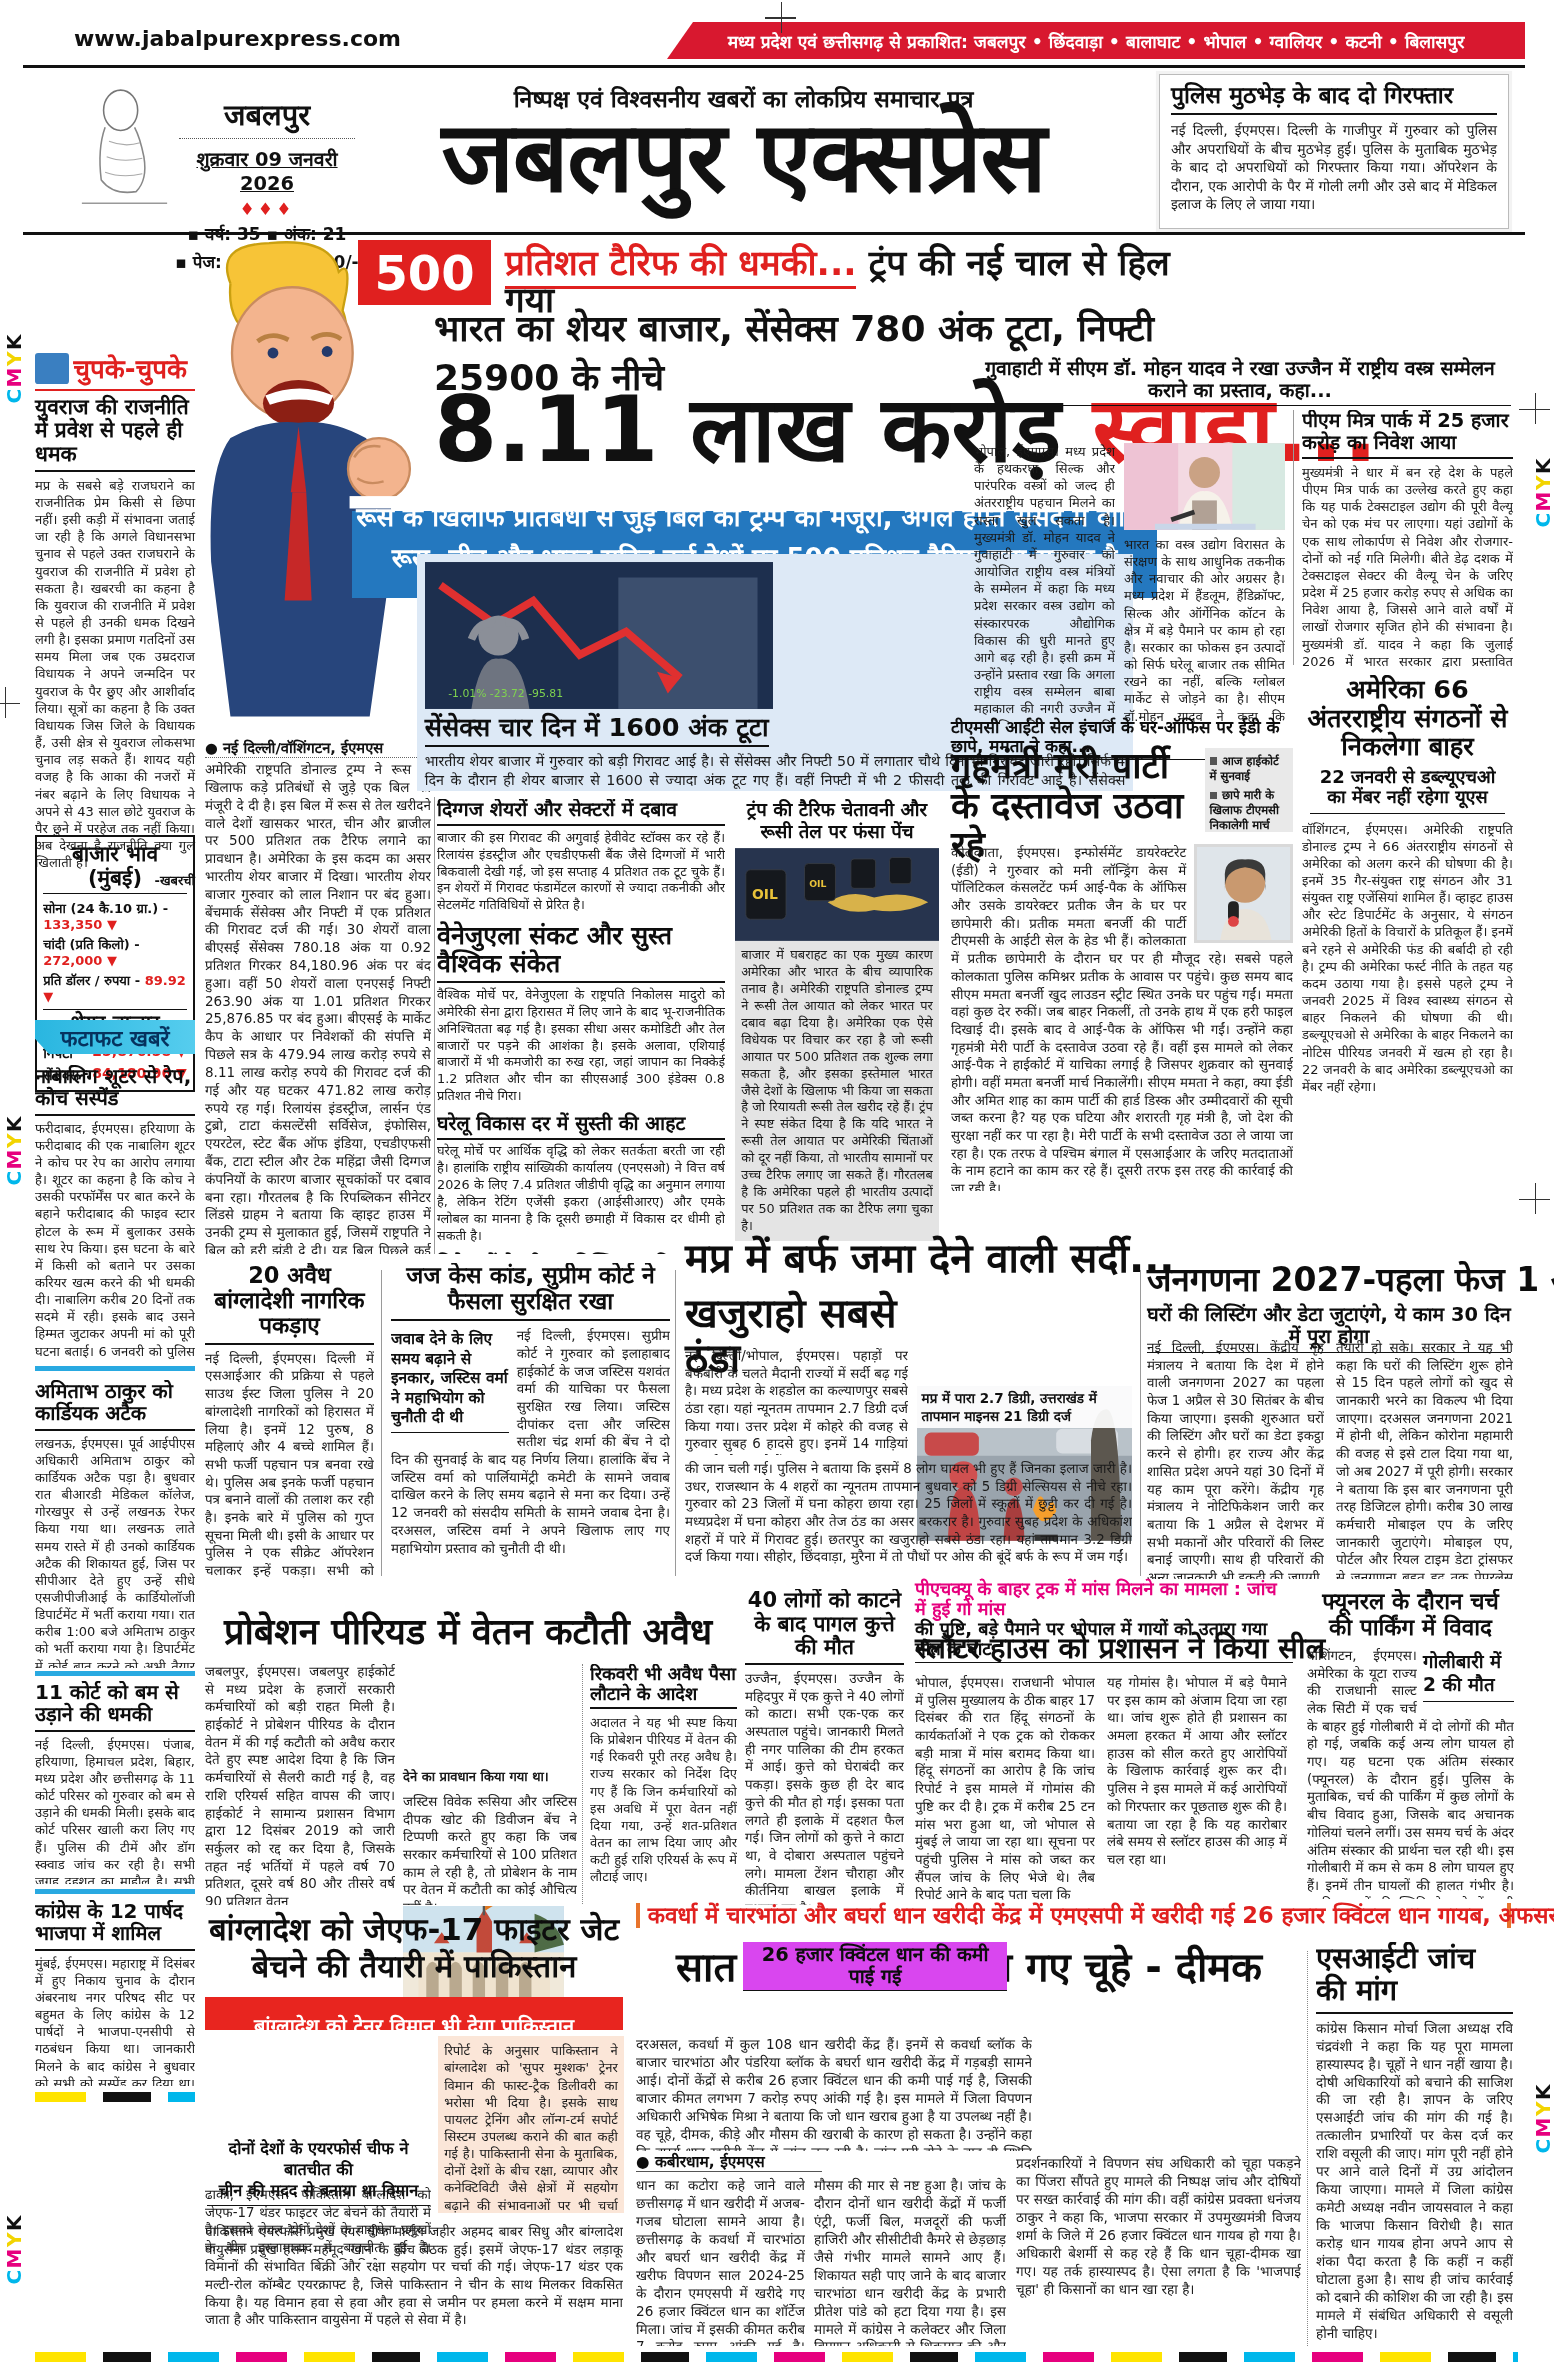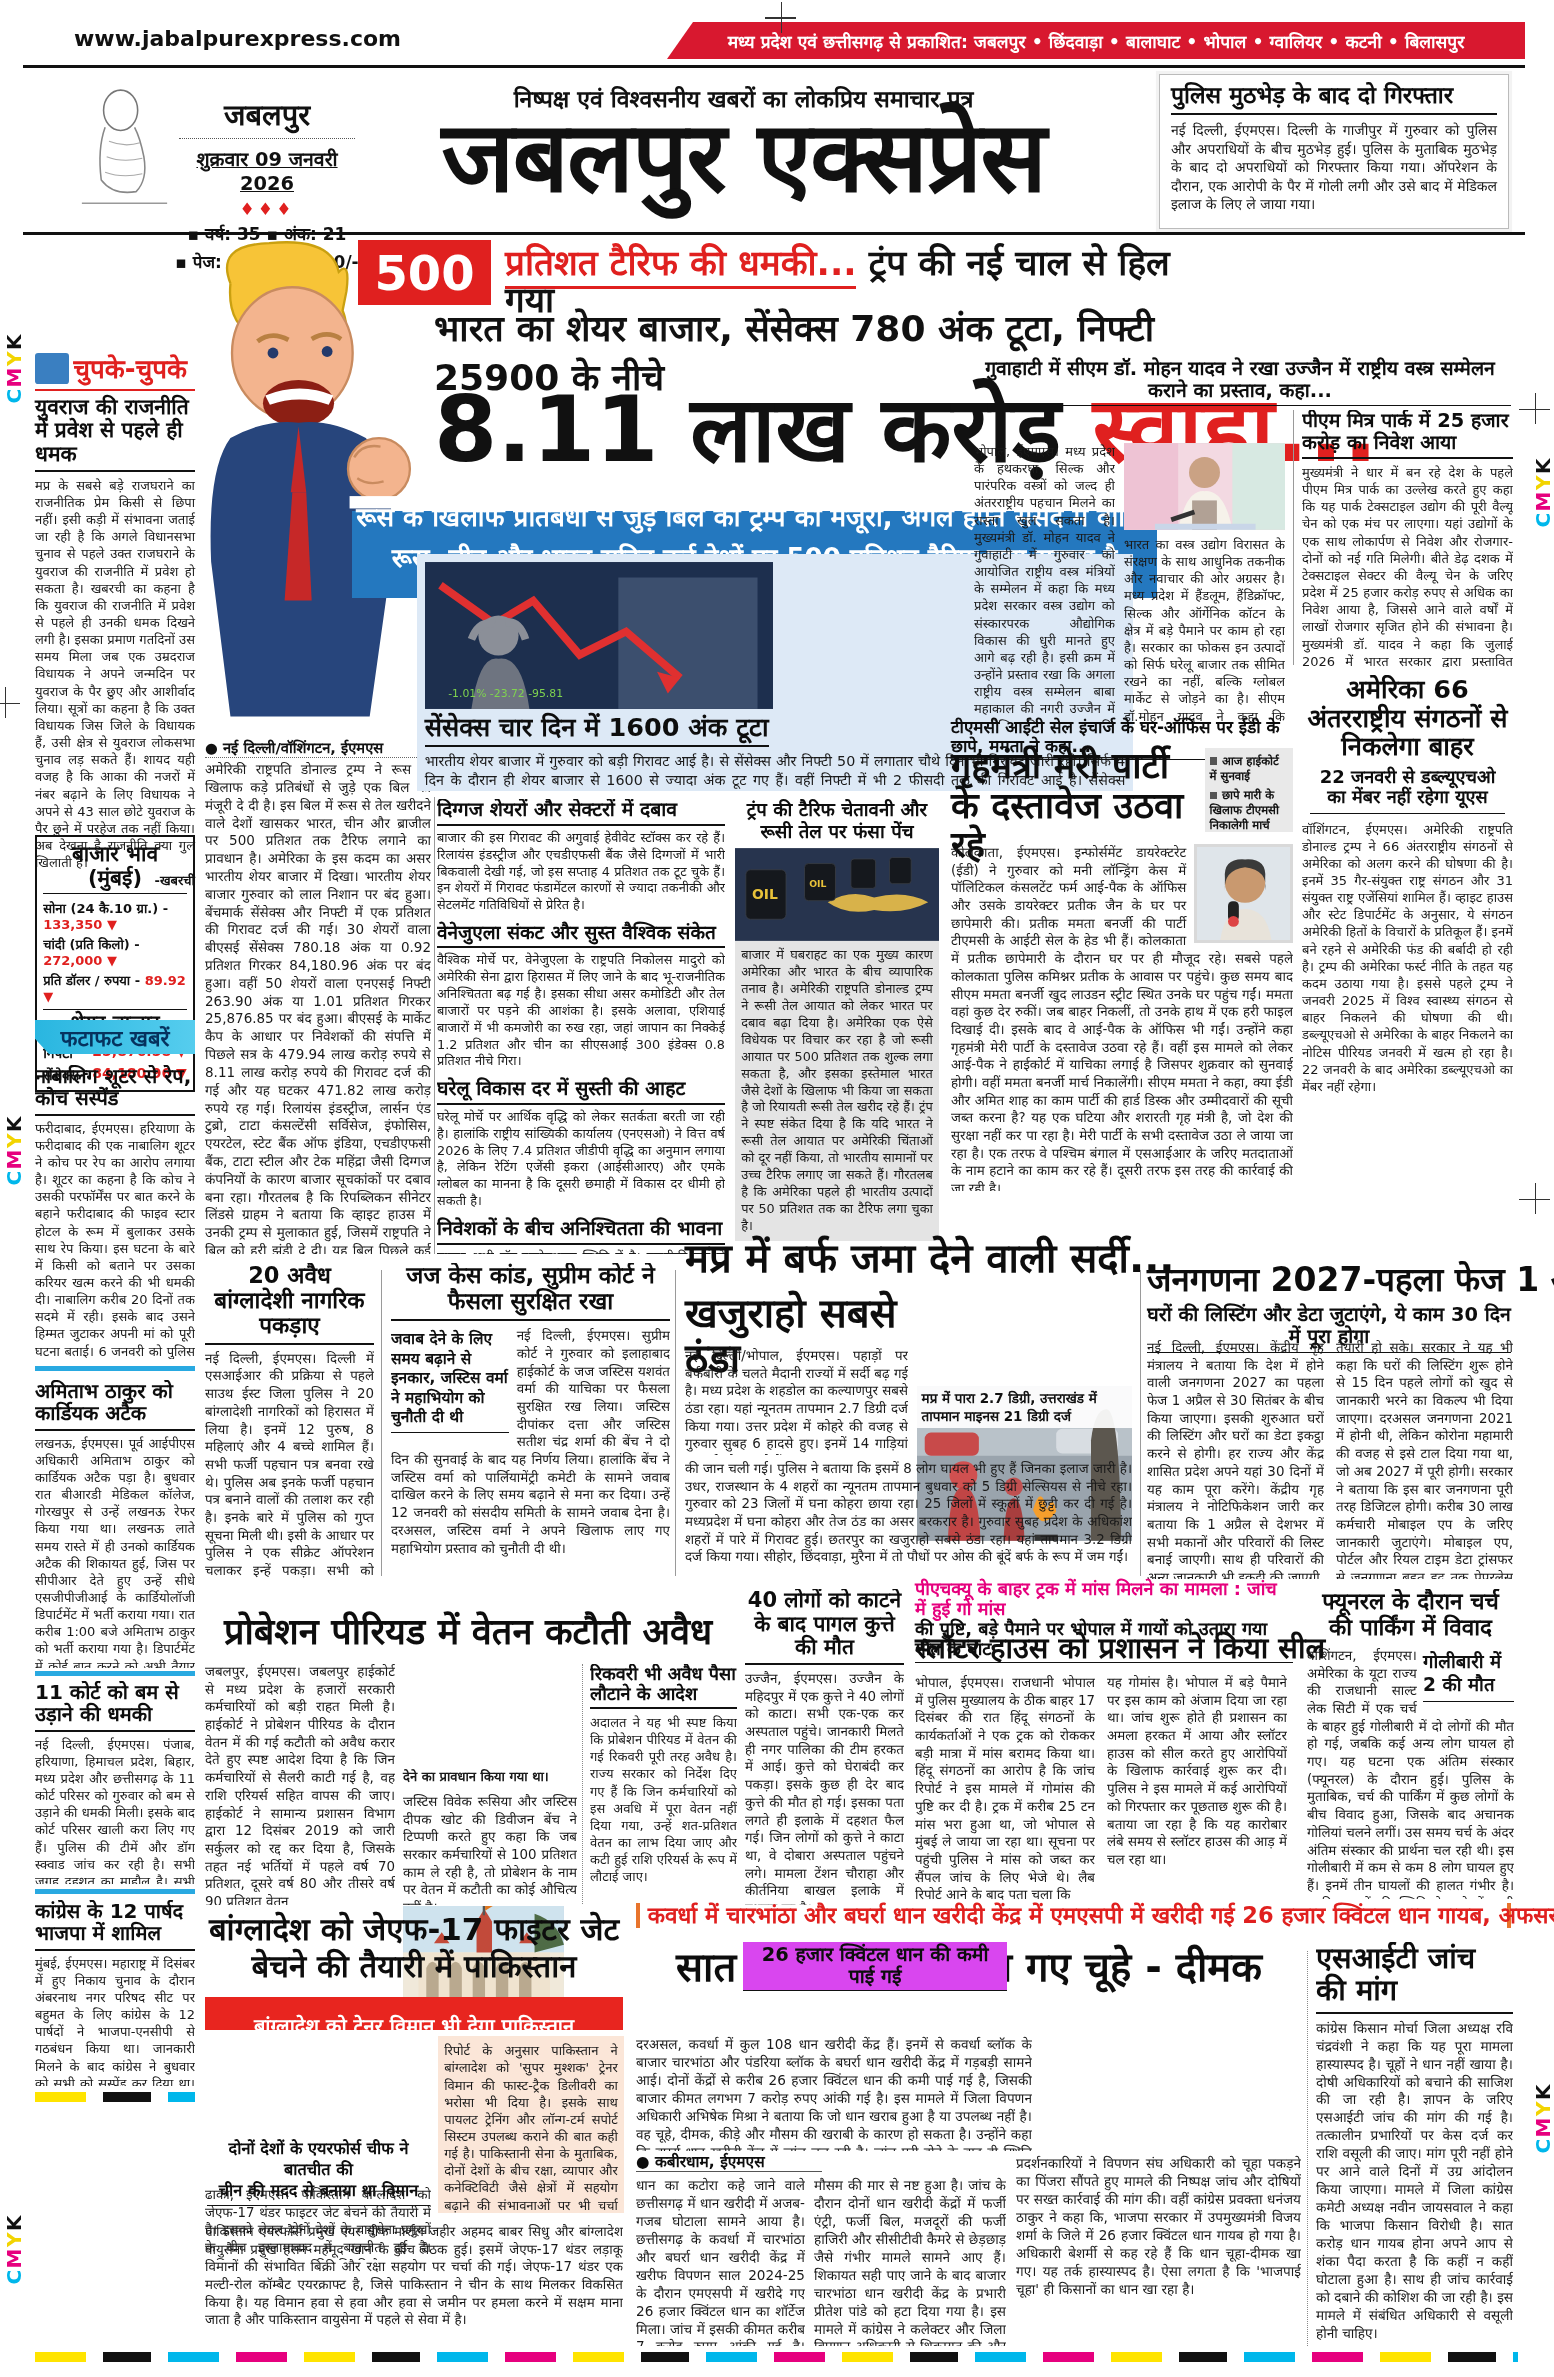--- a/index.html
+++ b/index.html
@@ -119,21 +119,21 @@
     <div class="hd" style="font-size:25.5px;border-bottom:2.3px solid #111;display:inline-block;padding-bottom:3.1px;margin-bottom:4.6px;">सेंसेक्स चार दिन में 1600 अंक टूटा</div>
     <div class="body-txt" style="font-size:14.3px;line-height:1.35;">भारतीय शेयर बाजार में गुरुवार को बड़ी गिरावट आई है। से सेंसेक्स और निफ्टी 50 में लगातार चौथे दिन भी गिरावट जारी रही। सिर्फ 4 दिन के दौरान ही शेयर बाजार से 1600 से ज्यादा अंक टूट गए हैं। वहीं निफ्टी में भी 2 फीसदी तक की गिरावट आई है। सेंसेक्स 85,762.01 पर बंद हुआ था और 8 जनवरी को सेंसेक्स में 400 अंक की गिरावट आई है। इसी तरह, निफ्टी 4 करोबारी दिनों के दौरान 400 अंक से ज्यादा टूट चुका है। गुरुवार को बीएसई सेंसेक्स 780 अंक या 0.92 प्रतिशत गिरकर 84,181 पर आ गया, जबकि एनएसई निफ्टी 264 अंक या 1.01 प्रतिशत गिरकर 25,877 पर बंद हुआ। बाजार बंद होने के समय बिकवाली का भी दबाव रहा, जिससे बीएसई के बाजार पूंजीकरण (मार्केट कैप) में लगभग 8.1 लाख करोड़ रुपये की गिरावट आई।</div>
   </div>
 
   <div class="abs clip" style="left:437px;top:799px;width:288px;height:455px;">
     <div>
       <div class="hd underline-thick" style="font-size:19.4px;padding-bottom:3.1px;margin-bottom:3.9px;">दिग्गज शेयरों और सेक्टरों में दबाव</div>
       <div class="body-txt" style="font-size:12.8px;">बाजार की इस गिरावट की अगुवाई हेवीवेट स्टॉक्स कर रहे हैं। रिलायंस इंडस्ट्रीज और एचडीएफसी बैंक जैसे दिग्गजों में भारी बिकवाली देखी गई, जो इस सप्ताह 4 प्रतिशत तक टूट चुके हैं। इन शेयरों में गिरावट फंडामेंटल कारणों से ज्यादा तकनीकी और सेटलमेंट गतिविधियों से प्रेरित है।</div>
     </div>
     <div style="margin-top:7.7px;">
-      <div class="hd underline-thick" style="font-size:19px;padding-bottom:3.1px;margin-bottom:3.9px;">वेनेजुएला संकट और सुस्त वैश्विक संकेत</div>
+      <div class="hd underline-thick" style="font-size:25px;padding-bottom:3.1px;margin-bottom:3.9px;">वेनेजुएला संकट और सुस्त वैश्विक संकेत</div>
       <div class="body-txt" style="font-size:12.8px;">वैश्विक मोर्चे पर, वेनेजुएला के राष्ट्रपति निकोलस मादुरो को अमेरिकी सेना द्वारा हिरासत में लिए जाने के बाद भू-राजनीतिक अनिश्चितता बढ़ गई है। इसका सीधा असर कमोडिटी और तेल बाजारों पर पड़ने की आशंका है। इसके अलावा, एशियाई बाजारों में भी कमजोरी का रुख रहा, जहां जापान का निक्केई 1.2 प्रतिशत और चीन का सीएसआई 300 इंडेक्स 0.8 प्रतिशत नीचे गिरा।</div>
     </div>
     <div style="margin-top:7.7px;">
       <div class="hd underline-thick" style="font-size:19.4px;padding-bottom:3.1px;margin-bottom:3.9px;">घरेलू विकास दर में सुस्ती की आहट</div>
       <div class="body-txt" style="font-size:12.8px;">घरेलू मोर्चे पर आर्थिक वृद्धि को लेकर सतर्कता बरती जा रही है। हालांकि राष्ट्रीय सांख्यिकी कार्यालय (एनएसओ) ने वित्त वर्ष 2026 के लिए 7.4 प्रतिशत जीडीपी वृद्धि का अनुमान लगाया है, लेकिन रेटिंग एजेंसी इकरा (आईसीआरए) और एमके ग्लोबल का मानना है कि दूसरी छमाही में विकास दर धीमी हो सकती है।</div>
     </div>
     <div style="margin-top:7.7px;">
       <div class="hd underline-thick" style="font-size:19.4px;padding-bottom:3.1px;margin-bottom:3.9px;">निवेशकों के बीच अनिश्चितता की भावना</div>
       <div class="body-txt" style="font-size:12.8px;">बाजार अभी नॉन-डायरेक्शनल स्थिति में है। तकनीकी रूप से बाजार में 26,050/84,600 के स्तर से नीचे जाने पर बिकवाली का दबाव और बढ़ सकता है। जब तक बाजार प्रमुख प्रतिरोध स्तरों को पार नहीं करता, ट्रेडर्स के लिए अनिश्चितता बनी रह सकती है।</div>
     </div>

